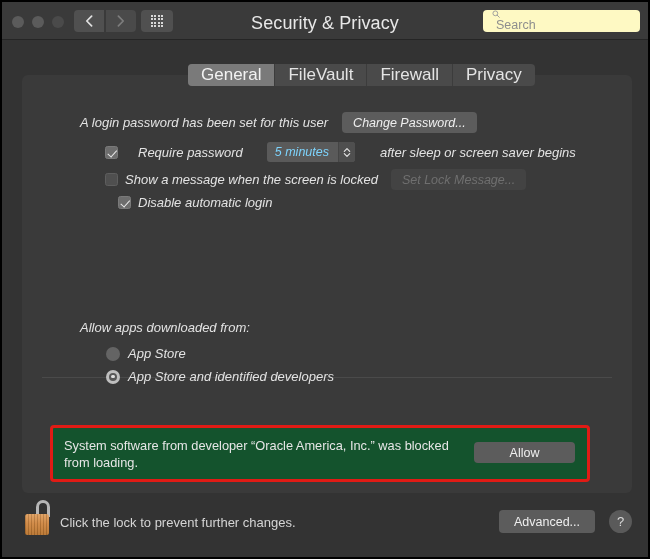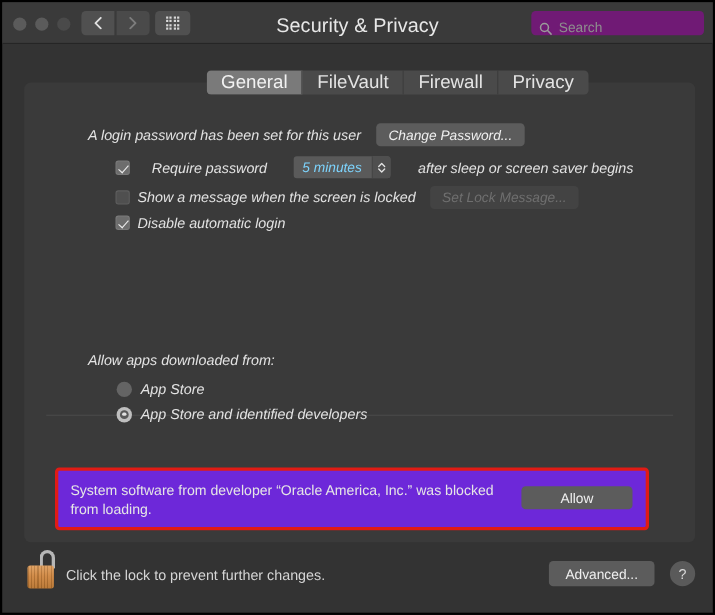--- a/index.html
+++ b/index.html
@@ -97,25 +97,26 @@
     text-align: center;
     font-size: 18px;
     color: #e8e8e8;
     letter-spacing: 0.1px;
   }
 
   .search-field {
     position: absolute;
     right: 8px; top: 8px;
     width: 157px; height: 22px;
-    background: #701a75;
-    border-radius: 4px;
-    display: flex;
-    align-items: flex-end;
+    background: #fef9c3;
+    border-radius: 4px;
+    display: flex;
+    align-items: flex-start;
     padding-left: 7px;
+    flex-direction: column;
   }
   .search-field .sf-text {
     font-size: 12.5px;
     color: #8e8e8e;
     margin-left: 6px;
   }
 
   
   .panel {
     position: absolute;
@@ -270,21 +271,21 @@
   }
 
   
   .alert-box {
     position: absolute;
     left: 48px; top: 423px;
     width: 540px;
     height: 57px;
     border: 3px solid #e01b15;
     border-radius: 4px;
-    background: #6d28d9;
+    background: #14532d;
   }
   .alert-text {
     position: absolute;
     left: 11px; top: 9px;
     width: 400px;
     font-size: 12.8px;
     line-height: 17px;
     color: #e6e6e6;
   }
   .alert-btn {
@@ -440,21 +441,21 @@
       </span>
       <span class="lbl" style="margin-left:5px;">after sleep or screen saver begins</span>
     </div>
 
     <div class="row" style="left:83px; top:94px; gap:7px;">
       <span class="cb"></span>
       <span class="lbl">Show a message when the screen is locked</span>
       <span class="btn disabled" style="margin-left:6px;">Set Lock Message...</span>
     </div>
 
-    <div class="row" style="left:83px; top:120px; gap:7px;">
+    <div class="row" style="left:96px; top:120px; gap:7px;">
       <span class="cb checked"></span>
       <span class="lbl">Disable automatic login</span>
     </div>
 
     <div class="divider"></div>
 
     <div class="row" style="left:58px; top:245px;">
       <span class="lbl">Allow apps downloaded from:</span>
     </div>
 

